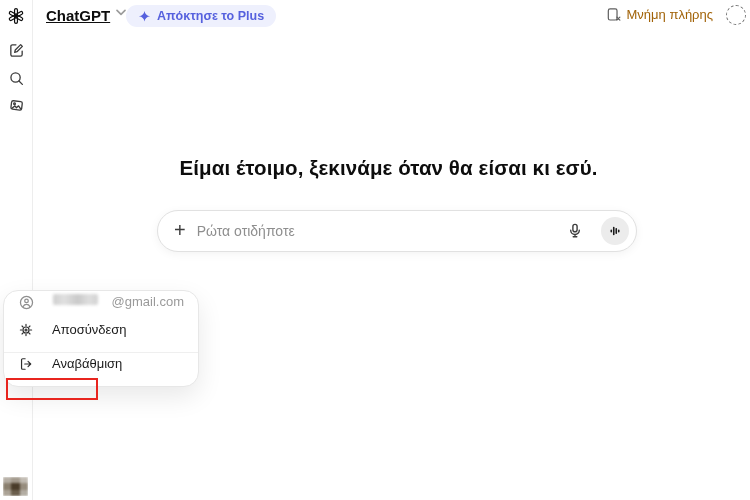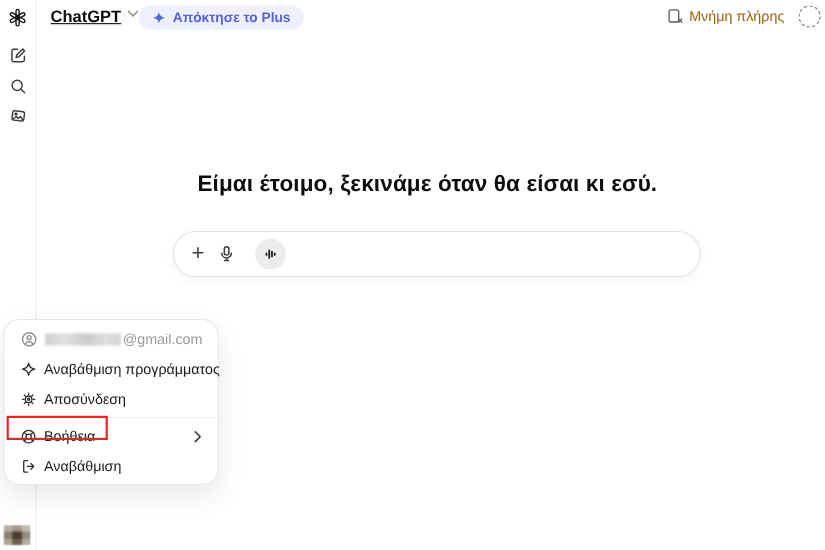--- a/index.html
+++ b/index.html
@@ -34,21 +34,21 @@
   .composer-placeholder { font-size:14px; color:#8e8e8e; flex:1; }
   .mic-btn { background:none; border:none; padding:0; cursor:pointer; margin-right:6px; }
   .mic-btn svg { stroke:#3c3c3c; fill:none; stroke-width:1.4; stroke-linecap:round; }
   .voice-btn { width:28px; height:28px; border-radius:50%; background:#ececec; border:none; cursor:pointer;
     display:flex; align-items:center; justify-content:center; }
   .voice-btn svg { stroke:#1a1a1a; stroke-width:1.8; stroke-linecap:round; }
 
   
   .menu { left:3px; top:290px; width:196px; background:#fff; border:1px solid #e7e7e7; border-radius:15px;
     box-shadow:0 10px 26px rgba(0,0,0,.09); padding:3px 0; }
-  .menu-row { display:flex; align-items:center; gap:6px; height:27px; padding:0 14px; cursor:pointer; }
+  .menu-row { display:flex; align-items:flex-start; gap:18px; height:27px; padding:0 14px; cursor:pointer; }
   .menu-row.hdr { height:28px; cursor:default; }
   .menu-row svg { flex:none; stroke:#2f2f2f; fill:none; stroke-width:1.35; stroke-linecap:round; stroke-linejoin:round; }
   .menu-row.hdr svg { stroke:#8f8f8f; }
   .menu-label { font-size:13px; color:#1a1a1a; white-space:nowrap; }
   .email-blur { width:78px; height:11px; border-radius:2px;
     background:linear-gradient(90deg,#cfcfcf,#e0e0e0 25%,#c9c9c9 55%,#dedede 80%,#d2d2d2);
     filter:blur(1.6px); }
   .email-suffix { font-size:13px; color:#9a9a9a; margin-left:-4px; }
   .menu-divider { height:1px; background:#efefef; margin:3px 0; }
   .row-spacer { flex:1; }
@@ -140,20 +140,21 @@
       </span>
       <span>Μνήμη πλήρης</span>
     </div>
     <div class="avatar-dashed"></div>
   </div>
 
   <div class="abs greeting">Είμαι έτοιμο, ξεκινάμε όταν θα είσαι κι εσύ.</div>
 
   <div class="abs composer">
     <span class="plus-glyph">+</span>
+    <span class="composer-placeholder">Ρώτα οτιδήποτε</span>
     <button class="mic-btn">
       <svg viewBox="0 0 18 18" width="18" height="18">
         <rect x="6.9" y="2.4" width="4.2" height="7.4" rx="2.1"></rect>
         <path d="M4.7 8.2a4.3 4.3 0 0 0 8.6 0M9 12.5v2.3M7.2 14.8h3.6"></path>
       </svg>
     </button>
     <button class="voice-btn">
       <svg viewBox="0 0 18 18" width="16" height="16" fill="none">
         <path d="M4.8 8.2v1.6M7.6 5.2v7.6M10.4 6.6v4.8M13.2 8.2v1.6"></path>
       </svg>
@@ -165,53 +166,33 @@
     <div class="menu-row hdr">
       <svg viewBox="0 0 18 18" width="17" height="17">
         <circle cx="9" cy="9" r="6.4"></circle>
         <circle cx="9" cy="7.3" r="1.9"></circle>
         <path d="M5.5 13.2a3.9 3.9 0 0 1 7 0"></path>
       </svg>
       <span class="email-blur"></span>
       <span class="email-suffix">@gmail.com</span>
     </div>
 
-    <div class="menu-row">
-      <svg viewBox="0 0 18 18" width="16" height="16">
-        <path d="M9 2.3C9.5 5.8 11.8 7.9 15.3 8.5 11.8 9.1 9.5 11.2 9 14.7 8.5 11.2 6.2 9.1 2.7 8.5 6.2 7.9 8.5 5.8 9 2.3Z"></path>
-      </svg>
-      <span class="menu-label">Αναβάθμιση προγράμματος</span>
-    </div>
 
 
     <div class="menu-row">
       <svg viewBox="0 0 18 18" width="16" height="16">
         <circle cx="9" cy="9" r="3.4"></circle>
         <circle cx="9" cy="9" r="1.1"></circle>
         <path d="M9 2.7v1.7M9 13.6v1.7M2.7 9h1.7M13.6 9h1.7M4.55 4.55l1.2 1.2M12.25 12.25l1.2 1.2M13.45 4.55l-1.2 1.2M5.75 12.25l-1.2 1.2"></path>
       </svg>
       <span class="menu-label">Αποσύνδεση</span>
     </div>
 
     <div class="menu-divider"></div>
 
-    <div class="menu-row">
-      <svg viewBox="0 0 18 18" width="16" height="16">
-        <circle cx="9" cy="9" r="6.4"></circle>
-        <circle cx="9" cy="9" r="2.7"></circle>
-        <path d="M4.6 4.6l2.3 2.3M13.4 4.6l-2.3 2.3M4.6 13.4l2.3-2.3M13.4 13.4l-2.3-2.3"></path>
-      </svg>
-      <span class="menu-label">Βοήθεια</span>
-      <span class="row-spacer"></span>
-      <span>
-        <svg viewBox="0 0 8 12" width="8" height="12" fill="none" stroke="#3c3c3c" stroke-width="1.5" stroke-linecap="round" stroke-linejoin="round">
-            <path d="M1.5 1.5 6 6l-4.5 4.5"></path>
-          </svg>
-      </span>
-    </div>
 
     <div class="menu-row">
       <svg viewBox="0 0 18 18" width="16" height="16">
         <path d="M8 3.1H5.2c-.7 0-1.2.5-1.2 1.2v9.4c0 .7.5 1.2 1.2 1.2H8"></path>
         <path d="M11.3 6l3 3-3 3M14.1 9H7.6"></path>
       </svg>
       <span class="menu-label">Αναβάθμιση</span>
     </div>
   </div>
 

